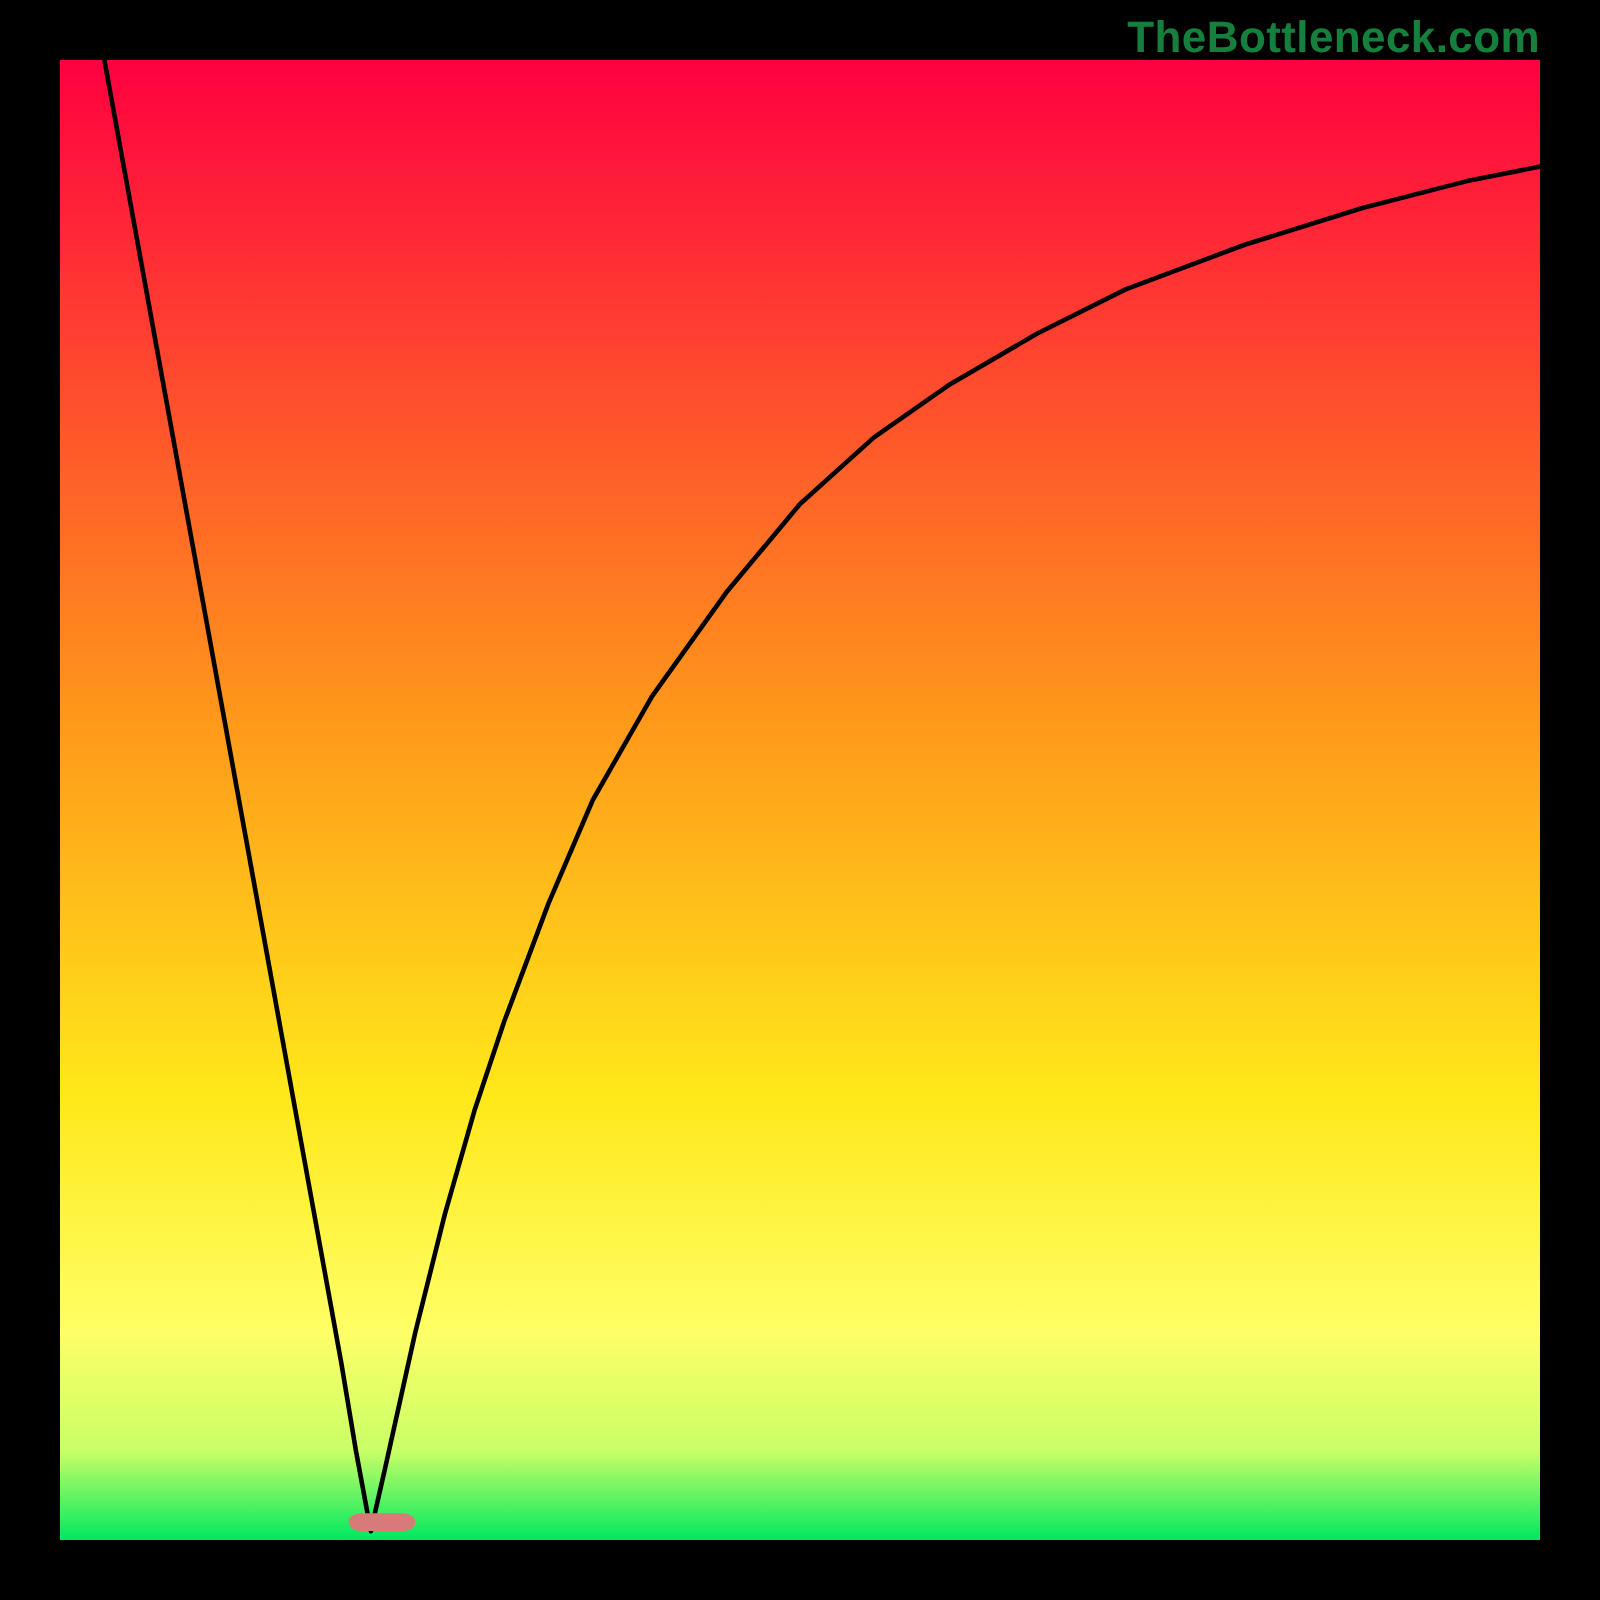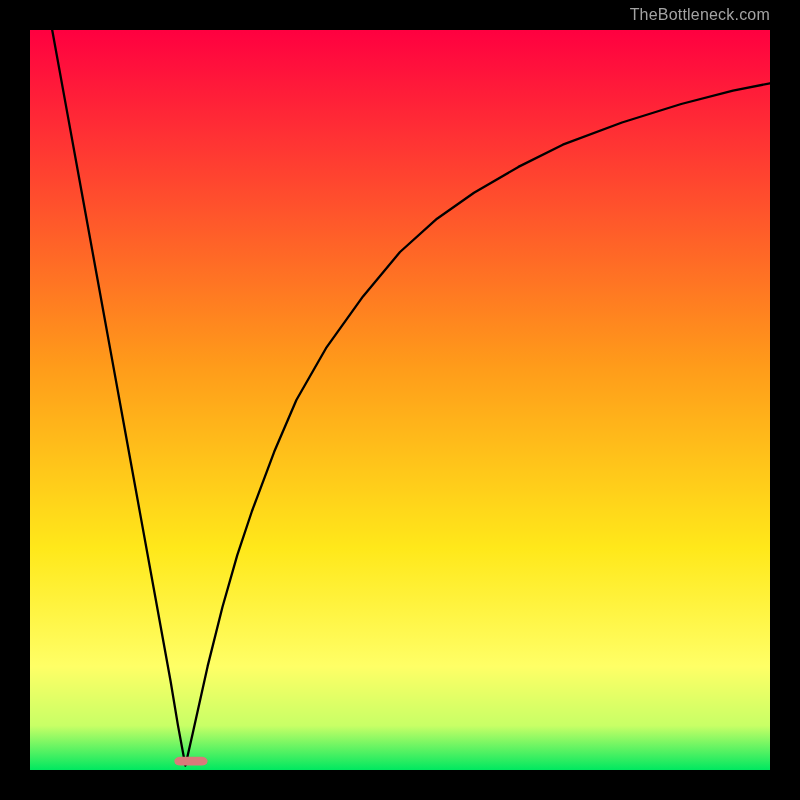--- a/index.html
+++ b/index.html
@@ -21,23 +21,23 @@
     position: absolute;
     left: 30px;
     top: 30px;
     width: 740px;
     height: 740px;
   }
   .watermark {
     position: absolute;
     top: 6px;
     right: 30px;
-    color: #a3a3a3;
-    font-size: 16px;
-    font-weight: 400;
+    color: #15803d;
+    font-size: 22px;
+    font-weight: 700;
     letter-spacing: 0.2px;
   }
   svg {
     width: 100%;
     height: 100%;
     display: block;
   }
 </style>
 </head>
 <body>

